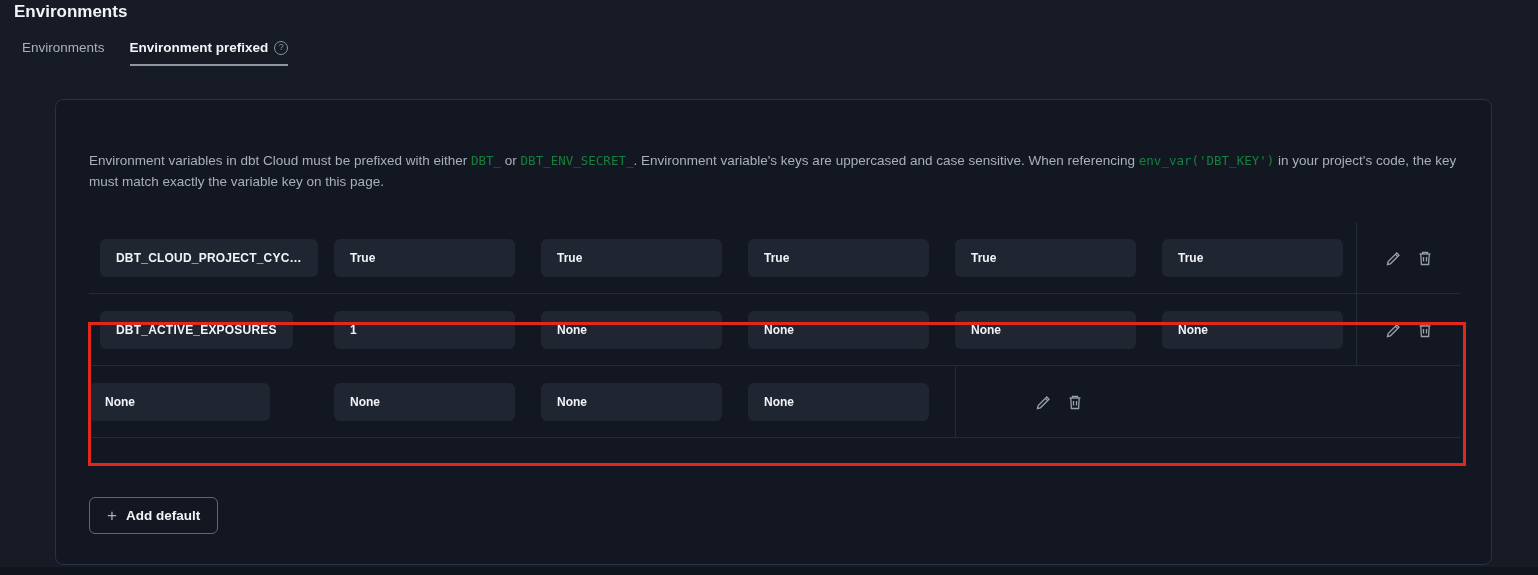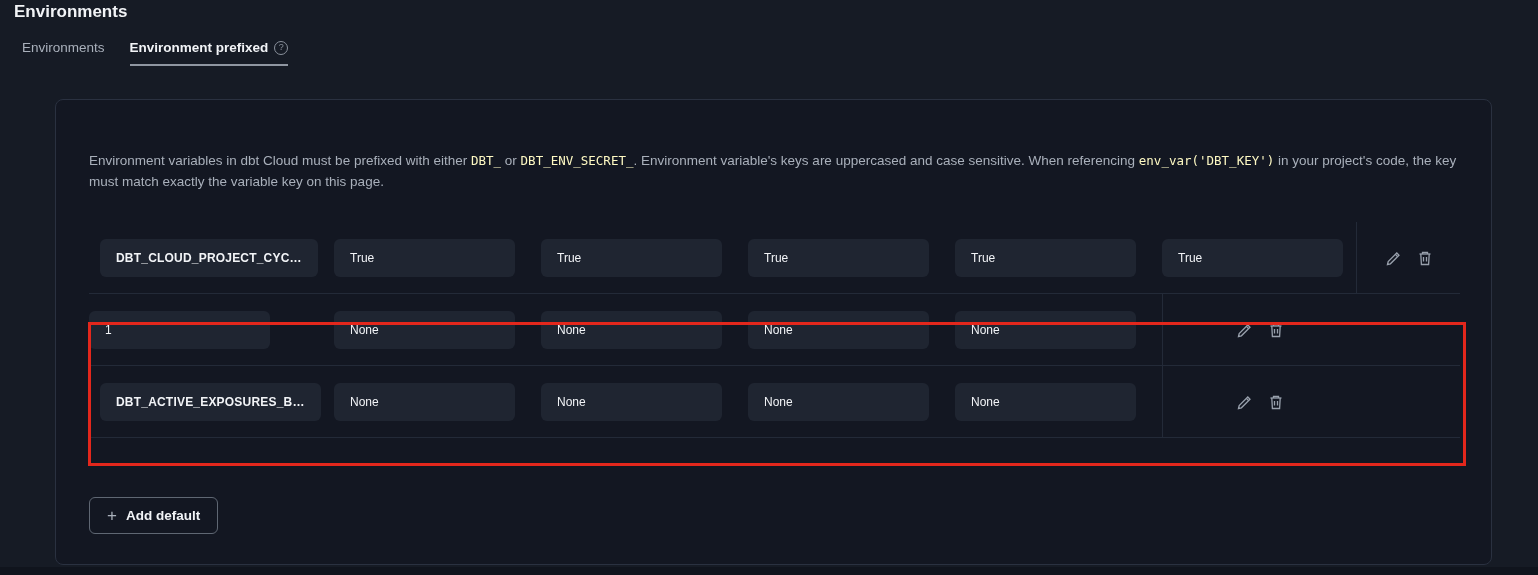--- a/index.html
+++ b/index.html
@@ -29,21 +29,21 @@
   
   .card {
     position:absolute; left:55px; top:99px; width:1437px; height:466px;
     background:#131722; border:1px solid #2a3140; border-radius:8px;
   }
   .desc {
     position:absolute; left:33px; top:50px; width:1372px;
     font-size:13.5px; line-height:21px; color:#a9b0bb;
   }
   .desc code {
-    font-family:"DejaVu Sans Mono", monospace; font-size:12.5px; color:#fef9c3;
+    font-family:"DejaVu Sans Mono", monospace; font-size:12.5px; color:#15803d;
   }
   
   .table {
     position:absolute; left:33px; top:122px; width:1371px;
   }
   .thead, .trow {
     display:grid;
     grid-template-columns:245px 207px 207px 207px 207px 194px 104px;
     align-items:center;
   }
@@ -57,21 +57,21 @@
   }
   .th:first-child { padding-left:12px; }
   .trow { height:72px; border-bottom:1px solid #232a38; }
   .cell { height:72px; display:flex; align-items:center; }
   .pill {
     background:#1f2531; border-radius:6px; height:38px;
     display:inline-flex; align-items:center; padding:0 16px;
     font-size:12px; color:#f2f4f7; white-space:nowrap;
   }
   .key-pill { font-weight:bold; margin-left:11px; letter-spacing:.2px; }
-  .val { width:181px; font-weight:400; }
+  .val { width:181px; font-weight:700; }
   .actions-cell, .actions-head {
     height:100%; display:flex; align-items:center; justify-content:center;
     gap:15px; border-left:1px solid #232a38;
   }
   .icon-btn { cursor:pointer; display:inline-flex; }
   .icon-btn svg { stroke:#99a1ad; fill:none; stroke-width:1.3; }
   
   .red-box {
     position:absolute; left:32px; top:222px; width:1378px; height:144px;
     border:3px solid #e3271c; pointer-events:none;
@@ -141,20 +141,23 @@
           <path d="M5.5 4 V2.5 H10.5 V4"></path>
           <path d="M3.8 4 L4.4 14.5 H11.6 L12.2 4"></path>
           <path d="M6.5 7 V11.5 M9.5 7 V11.5"></path>
         </svg>
       </span>
     </div>
   </div>
 
   <div class="trow">
     <div class="cell">
+      <span class="pill key-pill">DBT_ACTIVE_EXPOSURES</span>
+    </div>
+    <div class="cell">
               <span class="pill val">1</span>
             </div>
     <div class="cell">
               <span class="pill val">None</span>
             </div>
     <div class="cell">
               <span class="pill val">None</span>
             </div>
     <div class="cell">
               <span class="pill val">None</span>
@@ -175,23 +178,20 @@
           <path d="M5.5 4 V2.5 H10.5 V4"></path>
           <path d="M3.8 4 L4.4 14.5 H11.6 L12.2 4"></path>
           <path d="M6.5 7 V11.5 M9.5 7 V11.5"></path>
         </svg>
       </span>
     </div>
   </div>
 
   <div class="trow">
     <div class="cell">
-      <span class="pill key-pill">DBT_ACTIVE_EXPOSURES_B…</span>
-    </div>
-    <div class="cell">
               <span class="pill val">None</span>
             </div>
     <div class="cell">
               <span class="pill val">None</span>
             </div>
     <div class="cell">
               <span class="pill val">None</span>
             </div>
     <div class="cell">
               <span class="pill val">None</span>

